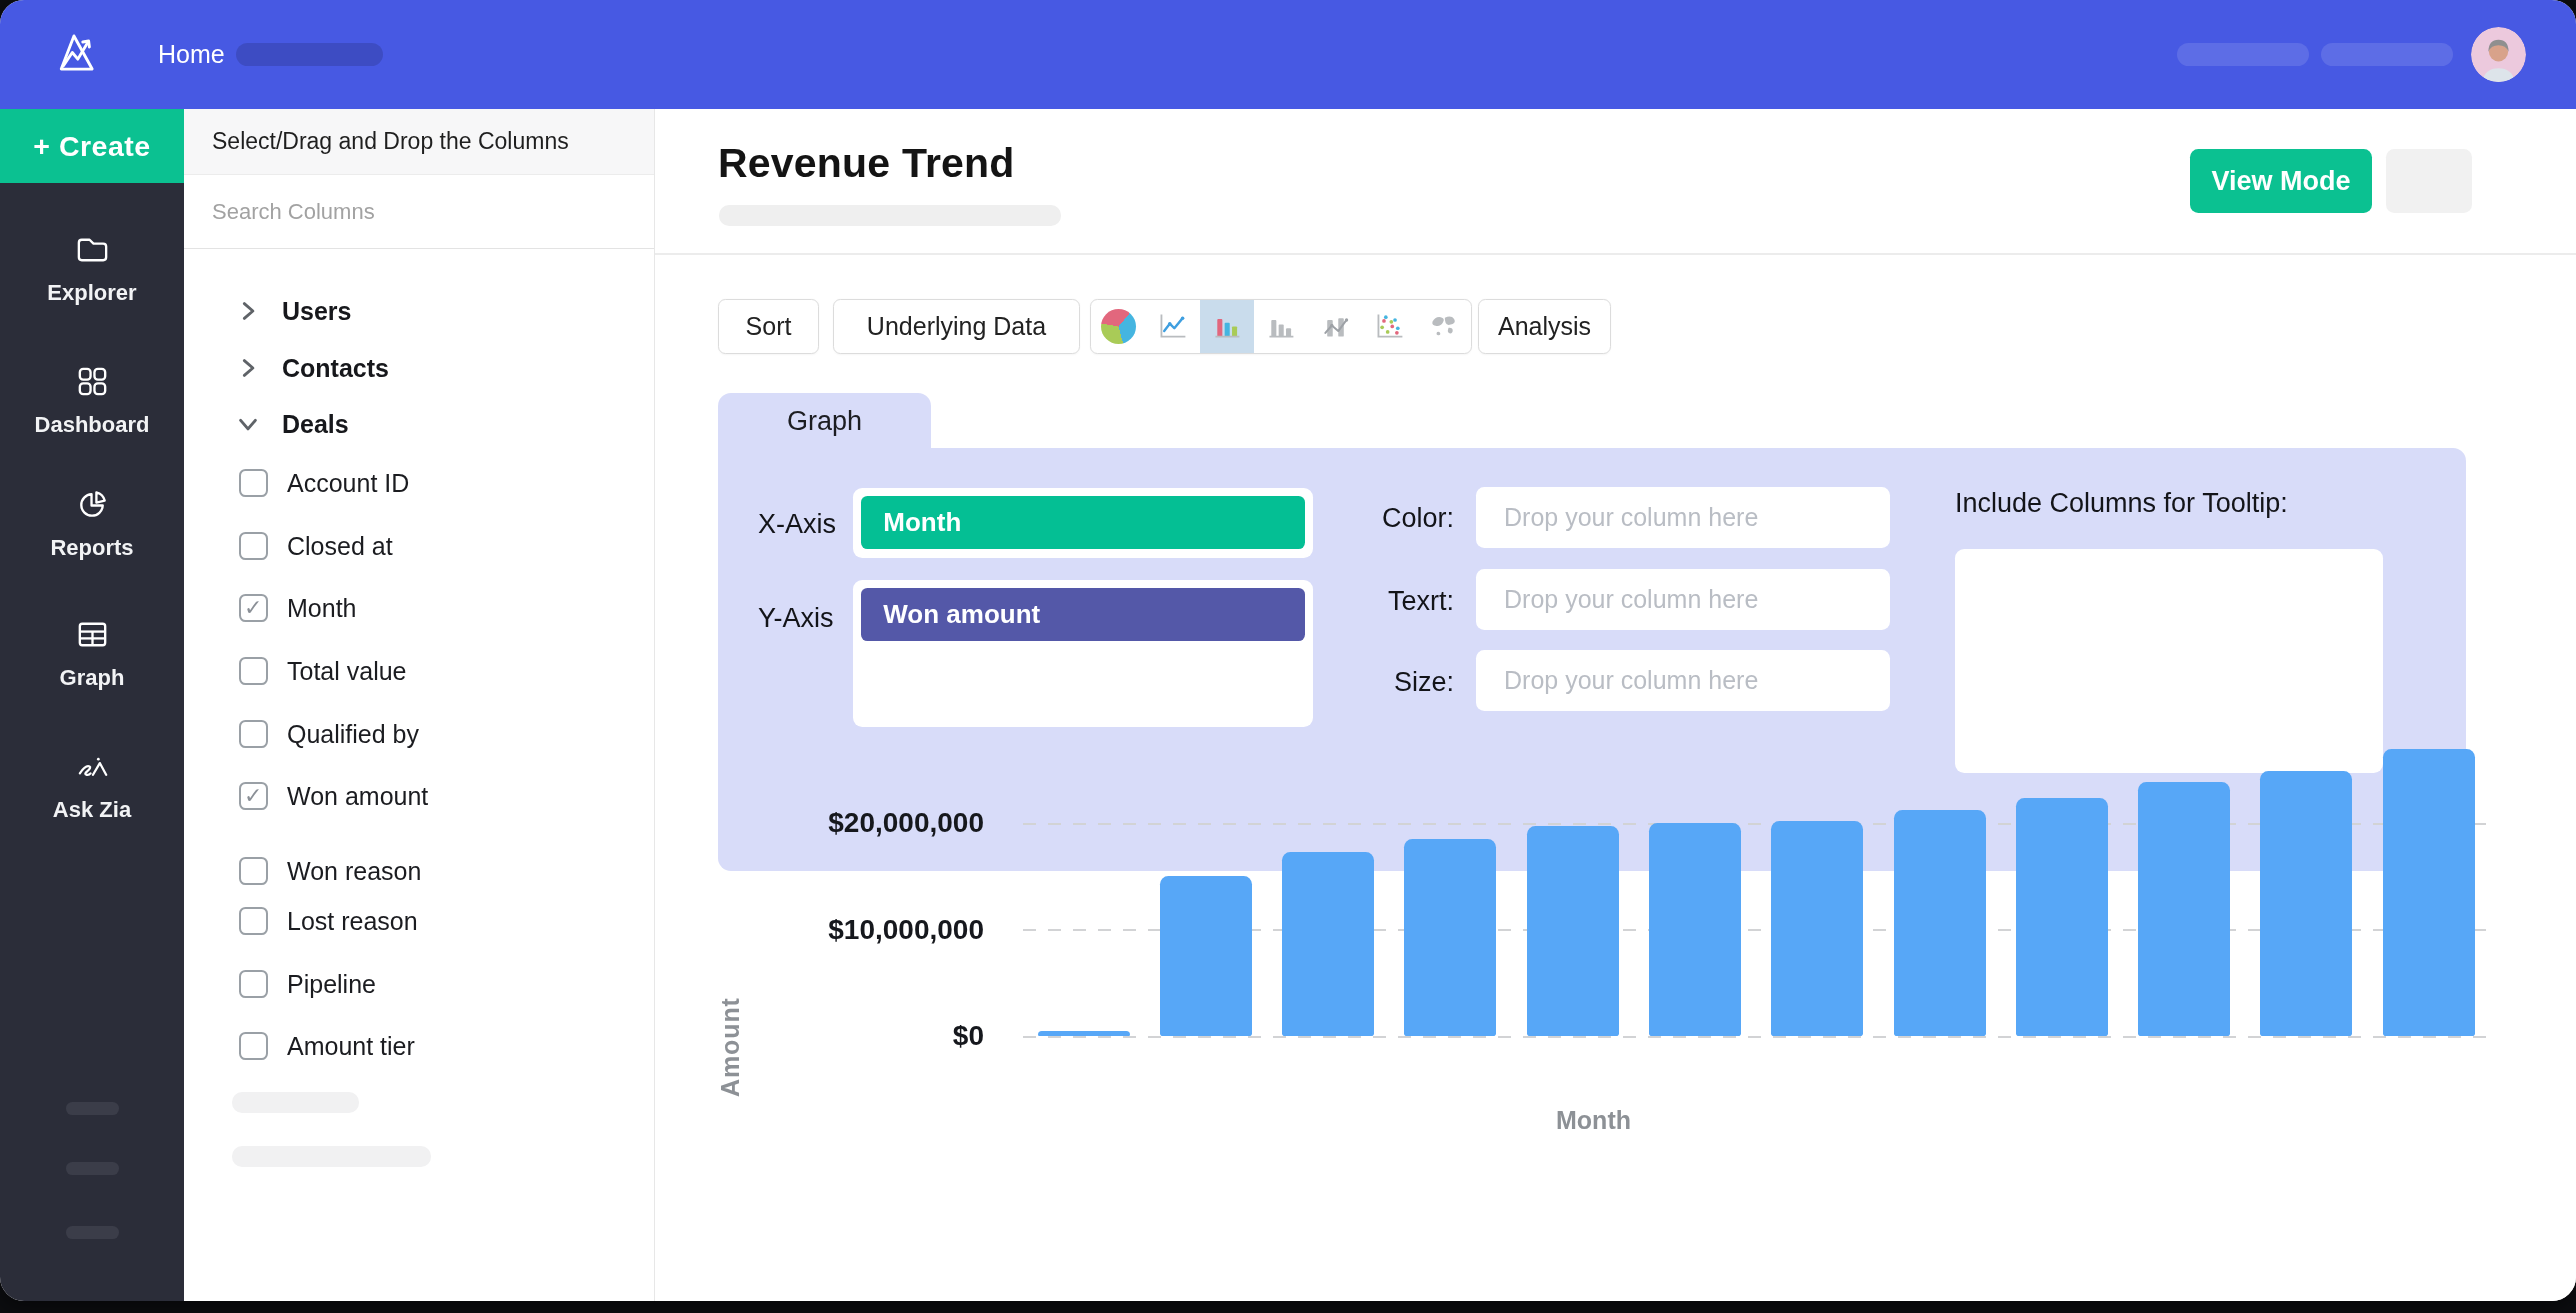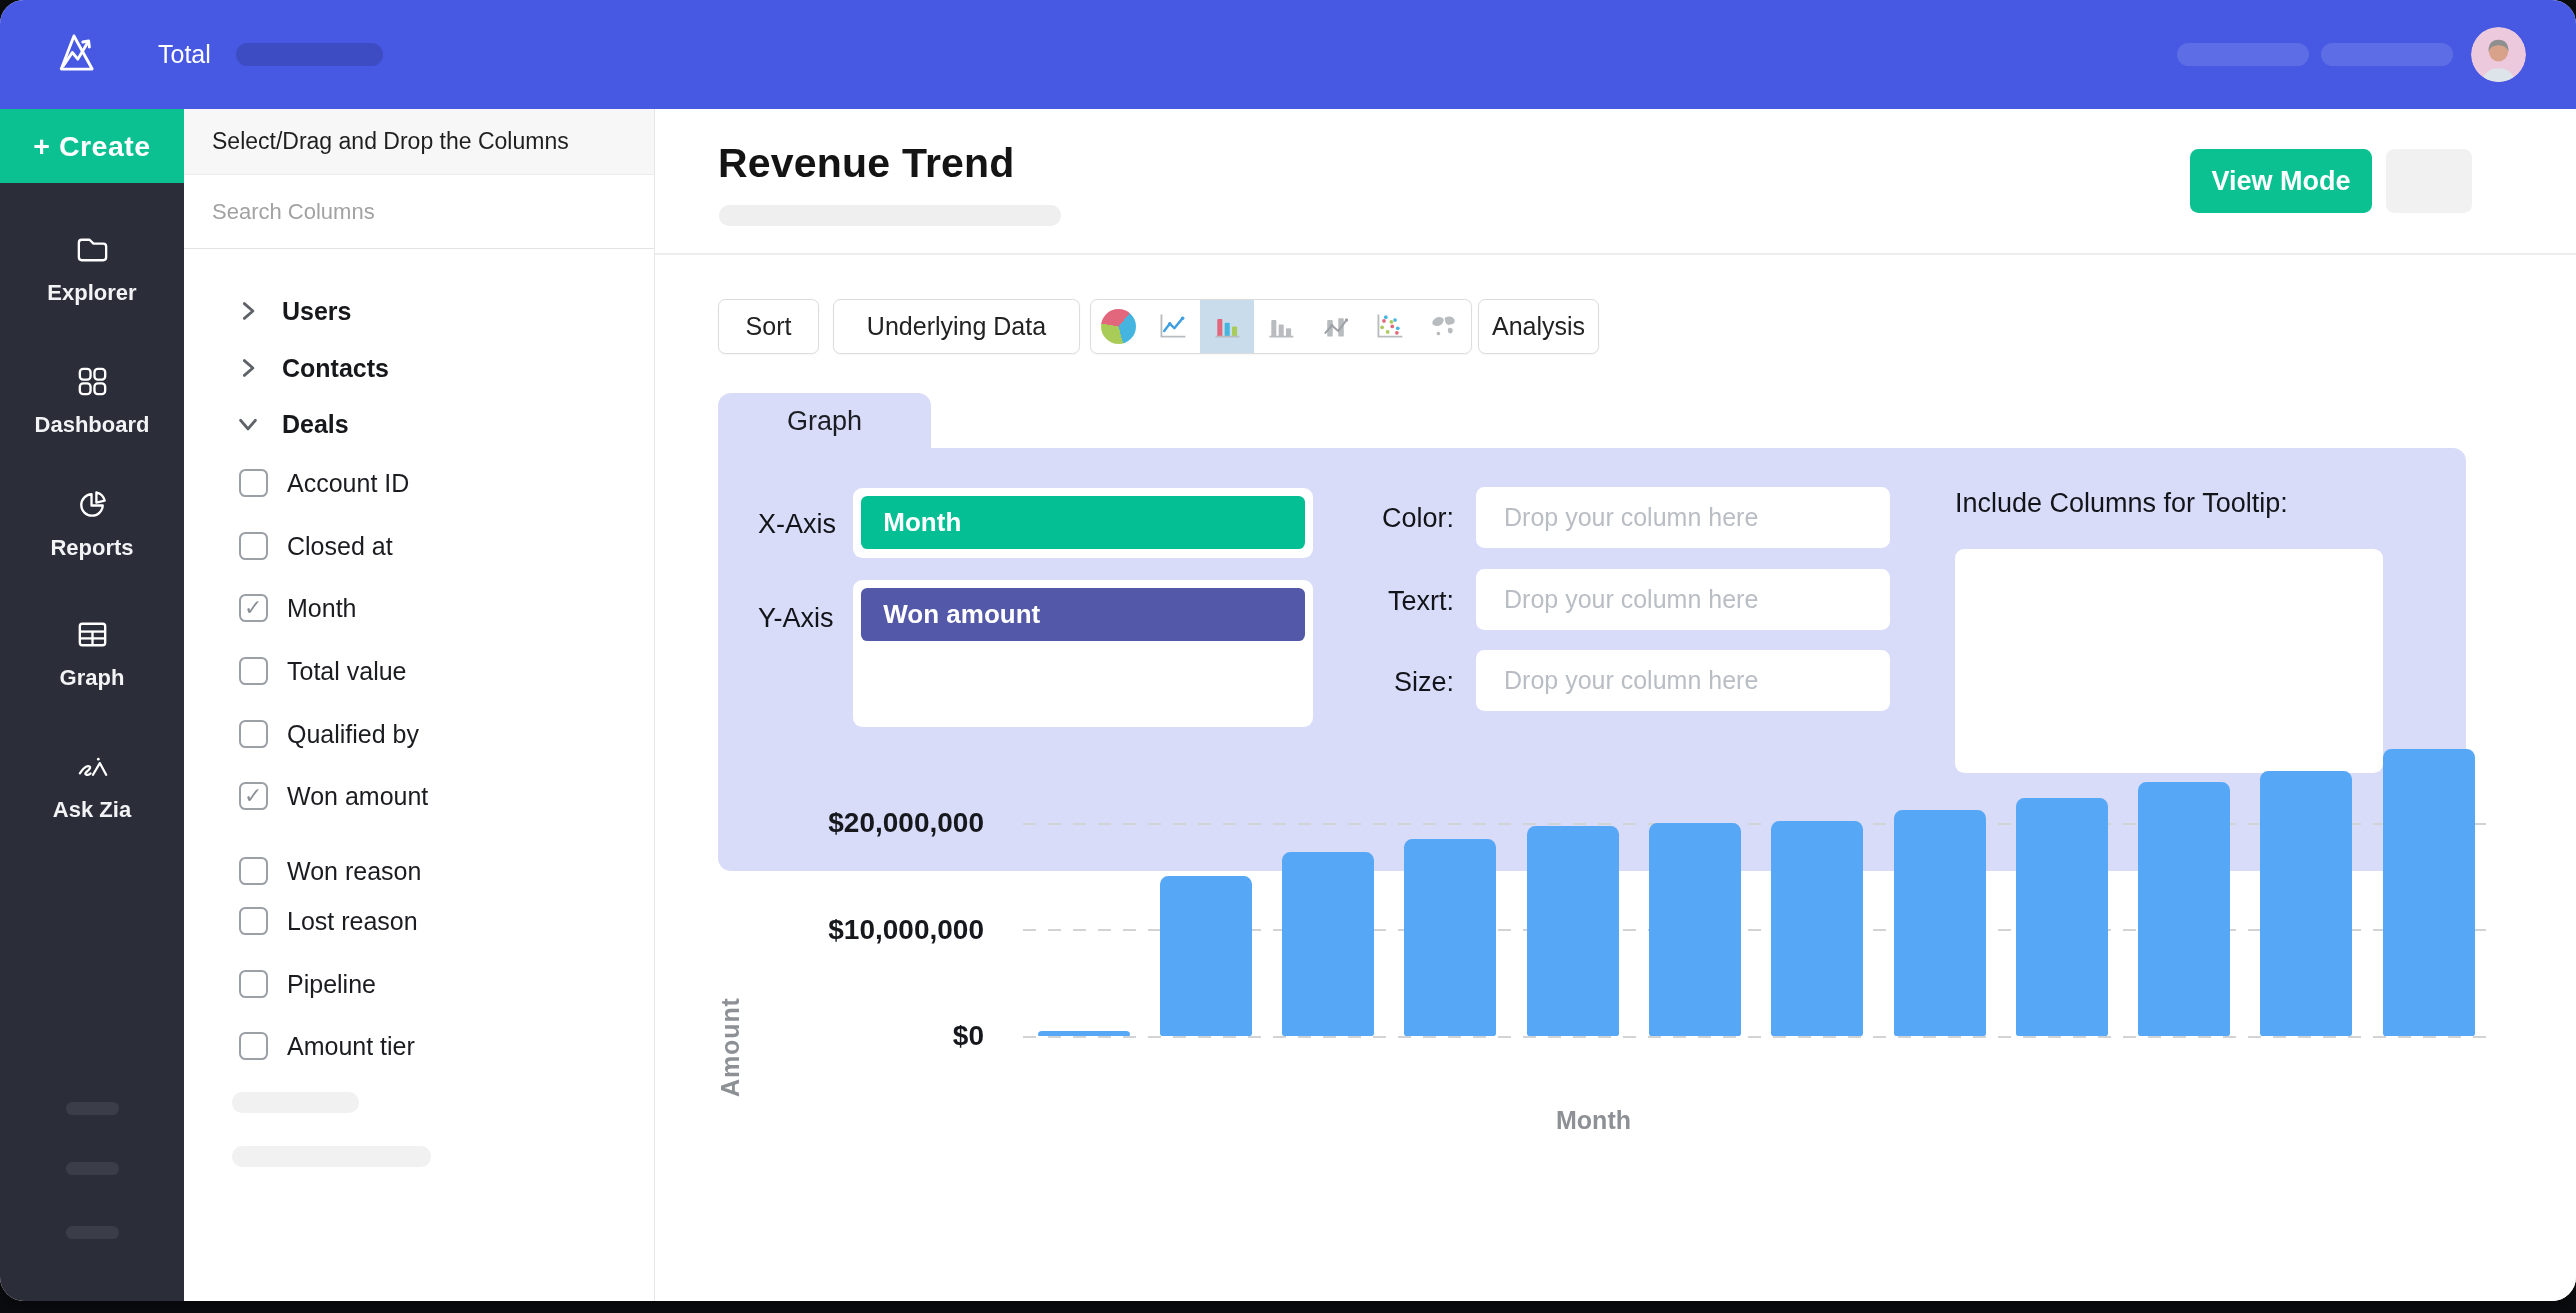--- a/index.html
+++ b/index.html
@@ -95,21 +95,21 @@
 <div class="frame">
 
   <header class="topbar">
     <span class="logo">
       <svg viewBox="0 0 48 48" fill="none" stroke="#fff" stroke-width="2.6" stroke-linecap="round" stroke-linejoin="round">
         <path d="M23.5 9 L40 39 H12 Z"></path>
         <polyline points="14,36 22,24 27,30 36,15"></polyline>
         <path d="M31.5 14.5 L36.8 13.6 L37.5 19"></path>
       </svg>
     </span>
-    <span class="home-label">Total</span>
+    <span class="home-label">Home</span>
     <span class="tb-pill left"></span>
     <span class="tb-pill r1"></span>
     <span class="tb-pill r2"></span>
     <span class="avatar">
       <svg viewBox="0 0 60 60">
         <defs>
             <clipPath id="ac">
               <circle cx="30" cy="30" r="30"></circle>
             </clipPath>
           </defs>
@@ -310,21 +310,21 @@
         </div>
         <div class="ct-cell">
           <span><svg viewBox="0 0 38 38" fill="#b9bcbf">
               <path d="M7 15 q3 -6 9 -5 q5 1 2.5 5.5 q-2.5 4.5 -7 4 q-5.5 -0.5 -4.5 -4.5 Z"></path>
               <path d="M20.5 10.5 q7 -3 10 1.5 q2 3.5 -1.5 5.5 l-4.5 1 q-4.5 -1.5 -4 -8 Z"></path>
               <path d="M24.5 21.5 q4.5 -0.5 4.5 3 q0 3.5 -3.5 3 q-3 -1 -1 -6 Z"></path>
               <path d="M12 26 q3 -1 3.5 1.5 q0.5 2.5 -2.5 2 q-2.5 -0.5 -1 -3.5 Z"></path>
             </svg></span>
         </div>
       </div>
-    <button class="tbtn" style="left:823px;width:121px">Analysis</button>
+    <button class="tbtn" style="left:823px;width:133px">Analysis</button>
 
     <div class="graph-tab">Graph</div>
     <div class="config-panel">
       <span class="axis-label" style="left:40px;top:61px">X-Axis</span>
       <div class="white-box" style="left:135px;top:40px;width:460px;height:70px">
         <span class="chip green">Month</span>
       </div>
       <span class="axis-label" style="left:40px;top:155px">Y-Axis</span>
       <div class="white-box" style="left:135px;top:132px;width:460px;height:147px">
         <span class="chip purple">Won amount</span>

